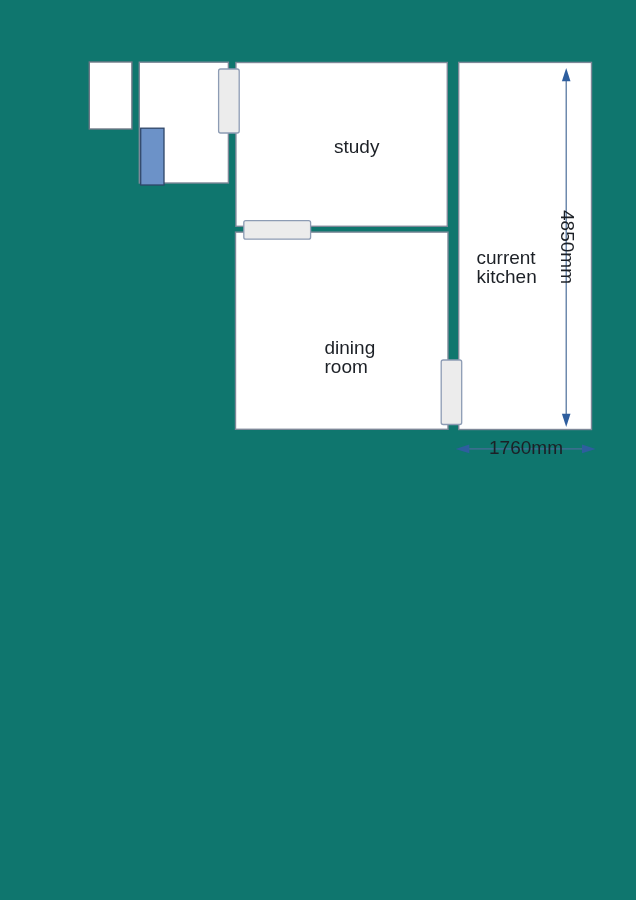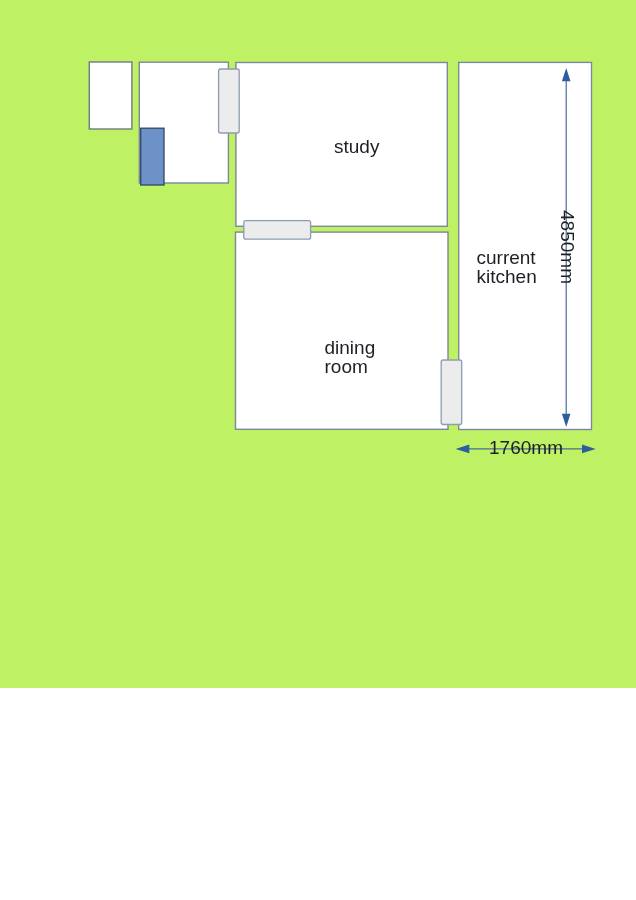--- a/index.html
+++ b/index.html
@@ -1,16 +1,16 @@
 <!DOCTYPE html>
 <html><head>
 <meta charset="utf-8">
 <style>
   html,body{margin:0;padding:0;background:#ffffff;}
-  #page{position:relative;width:636px;height:688px;background:#bef264;overflow:hidden;
+  #page{position:relative;width:636px;height:900px;background:#0f766e;overflow:hidden;
         font-family:"Liberation Sans", sans-serif;}
 </style>
 </head>
 <body>
 <div id="page">
 <svg width="636" height="900" viewBox="0 0 636 900" xmlns="http://www.w3.org/2000/svg">
 
   <g>
         <rect x="89.3" y="62" width="42.6" height="67" fill="#ffffff" stroke="#6f7987" stroke-width="1.4"></rect>
       </g>

